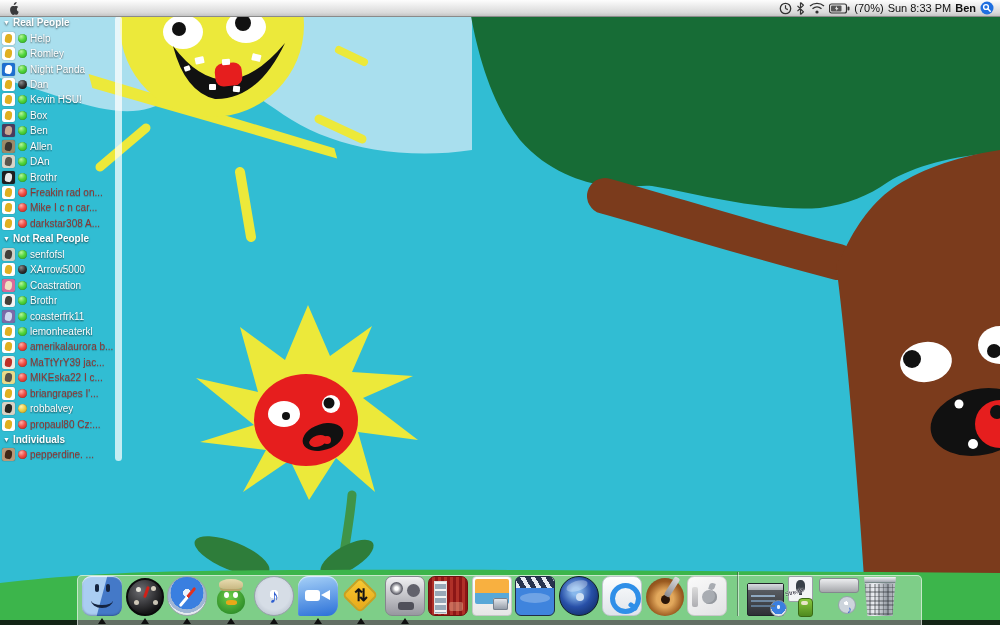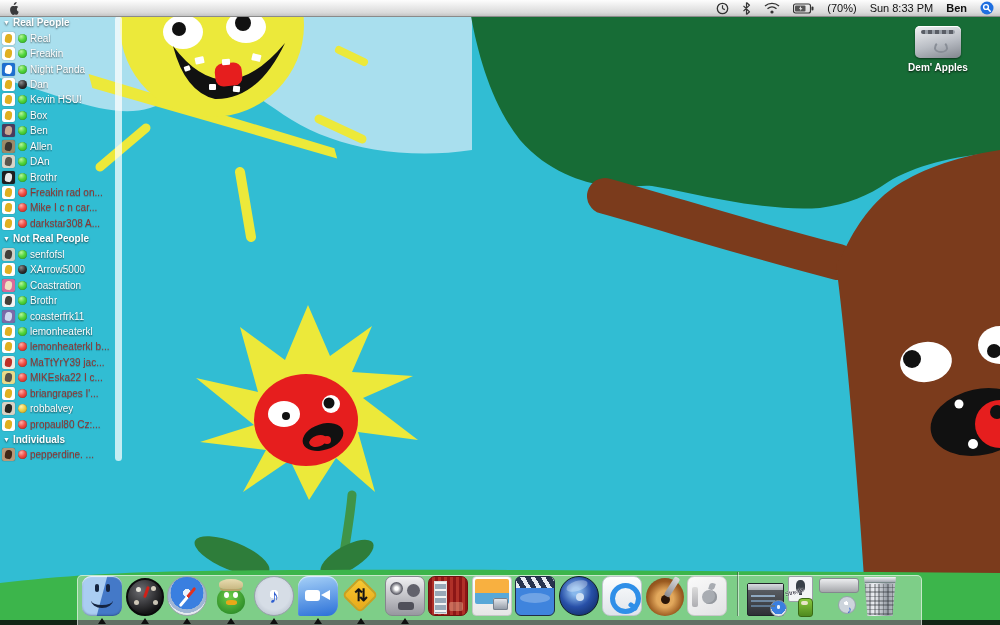--- a/index.html
+++ b/index.html
@@ -13,21 +13,21 @@
   .f-fol{fill:var(--foliage)}.f-trunk{fill:var(--trunk)}.f-grass{fill:var(--grass)}
   .f-red{fill:var(--fred)}
   
   .menubar{position:absolute;left:0;top:0;width:100%;height:16px;z-index:50;
     background:linear-gradient(#fdfdfd,#d9d9d9 80%,#c4c4c4);border-bottom:1px solid #8a8a8a;
     display:flex;align-items:center;font-size:11px;color:#111;}
   .apple{margin:0 10px 0 9px;display:flex;align-items:center;}
   #menus{display:flex;gap:18px;}
   .menu-item{cursor:default;}
   .menu-item.app{font-weight:bold;}
-  .status{margin-left:auto;display:flex;align-items:center;gap:13px;padding-right:6px;}
+  .status{margin-left:auto;display:flex;align-items:center;gap:4px;padding-right:6px;}
   .status .txt{white-space:nowrap;}
   .status .user{font-weight:bold;}
   .mi{display:flex;align-items:center;}
   
   #buddies{position:absolute;left:2px;top:15px;width:120px;z-index:20;}
   #blist{position:relative;padding-right:9px;}
   .bscroll{position:absolute;right:0;top:1px;bottom:2px;width:7px;
     background:rgba(255,255,255,.72);border-radius:4px;}
   .brow,.bgroup{height:15.45px;display:flex;align-items:center;gap:3px;}
   .bgroup{color:#fff;font-weight:bold;font-size:10px;text-shadow:0 1px 2px rgba(0,0,0,.65);}
@@ -302,28 +302,28 @@
     <div id="blist">
         <div class="bgroup">
           <span class="dis">▼</span>
           <span>Real People</span>
         </div>
         <div class="brow">
           <span class="bicon" style="background: rgb(255, 255, 255);">
             <i style="background: rgb(224, 176, 32);"></i>
           </span>
           <span class="bdot dot-available"></span>
-          <span class="bname">Real</span>
-        </div>
-        <div class="brow">
-          <span class="bicon" style="background: rgb(255, 255, 255);">
-            <i style="background: rgb(224, 176, 32);"></i>
-          </span>
-          <span class="bdot dot-available"></span>
-          <span class="bname">Freakin</span>
+          <span class="bname">Help</span>
+        </div>
+        <div class="brow">
+          <span class="bicon" style="background: rgb(255, 255, 255);">
+            <i style="background: rgb(224, 176, 32);"></i>
+          </span>
+          <span class="bdot dot-available"></span>
+          <span class="bname">Romley</span>
         </div>
         <div class="brow">
           <span class="bicon" style="background: rgb(30, 111, 208);">
             <i style="background: rgb(255, 255, 255);"></i>
           </span>
           <span class="bdot dot-available"></span>
           <span class="bname">Night Panda</span>
         </div>
         <div class="brow">
           <span class="bicon" style="background: rgb(255, 255, 255);">
@@ -439,21 +439,21 @@
             <i style="background: rgb(224, 176, 32);"></i>
           </span>
           <span class="bdot dot-available"></span>
           <span class="bname">lemonheaterkl</span>
         </div>
         <div class="brow away">
           <span class="bicon" style="background: rgb(255, 255, 255);">
             <i style="background: rgb(224, 176, 32);"></i>
           </span>
           <span class="bdot dot-away"></span>
-          <span class="bname">lemonheaterkl b...</span>
+          <span class="bname">amerikalaurora b...</span>
         </div>
         <div class="brow away">
           <span class="bicon" style="background: rgb(240, 237, 228);">
             <i style="background: rgb(192, 48, 40);"></i>
           </span>
           <span class="bdot dot-away"></span>
           <span class="bname">MaTtYrY39 jac...</span>
         </div>
         <div class="brow away">
           <span class="bicon" style="background: rgb(232, 218, 138);">
@@ -491,24 +491,20 @@
           <span class="bicon" style="background: rgb(184, 154, 122);">
             <i style="background: rgb(64, 40, 24);"></i>
           </span>
           <span class="bdot dot-away"></span>
           <span class="bname">pepperdine. ...</span>
         </div>
       </div>
     <div class="bscroll"></div>
   </div>
 
-  <div class="dicon" style="left:895px;top:26px;">
-    <div class="hd-icon"></div>
-    <div class="lbl">Dem' Apples</div>
-  </div>
 
   <div id="dock">
       <div class="dock-item">
         <div class="di di-finder">
           <i class="x1"></i>
           <i class="x2"></i>
         </div>
         <div class="tri"></div>
       </div>
       <div class="dock-item">

